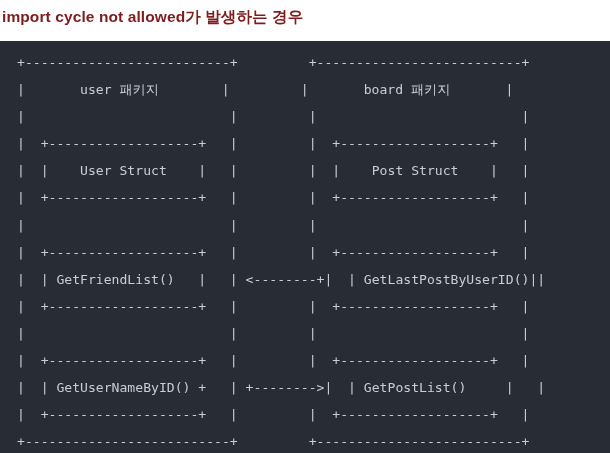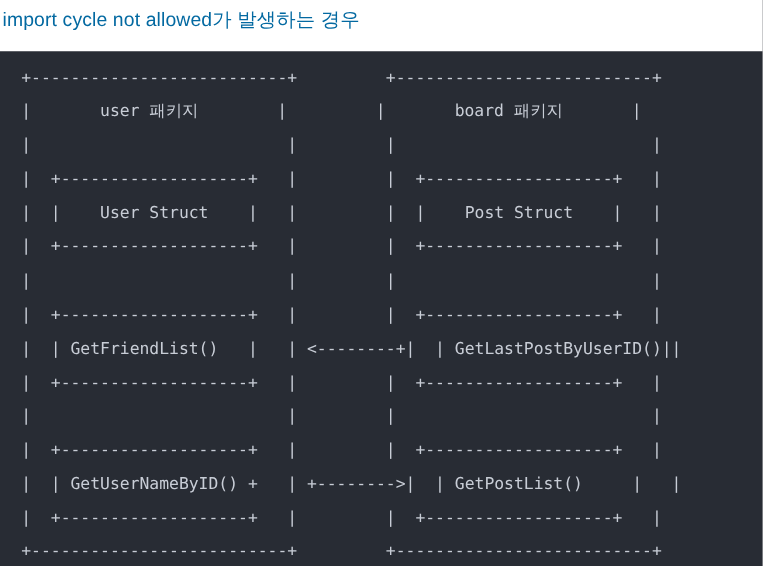--- a/index.html
+++ b/index.html
@@ -10,24 +10,24 @@
     height: 453px;
     overflow: hidden;
   }
   body {
     font-family: "Liberation Sans", sans-serif;
   }
   #page-title {
     font-family: "Liberation Sans", sans-serif;
     font-size: 15.5px;
     line-height: 19px;
-    color: #0369a1;
+    color: #7f1d1d;
     padding: 7px 0 0 2px;
     margin: 0;
-    font-weight: 400;
+    font-weight: 700;
     letter-spacing: 0.1px;
     white-space: pre;
   }
   #code-block {
     position: absolute;
     left: 0;
     top: 41px;
     width: 610px;
     height: 412px;
     background: #282c34;

